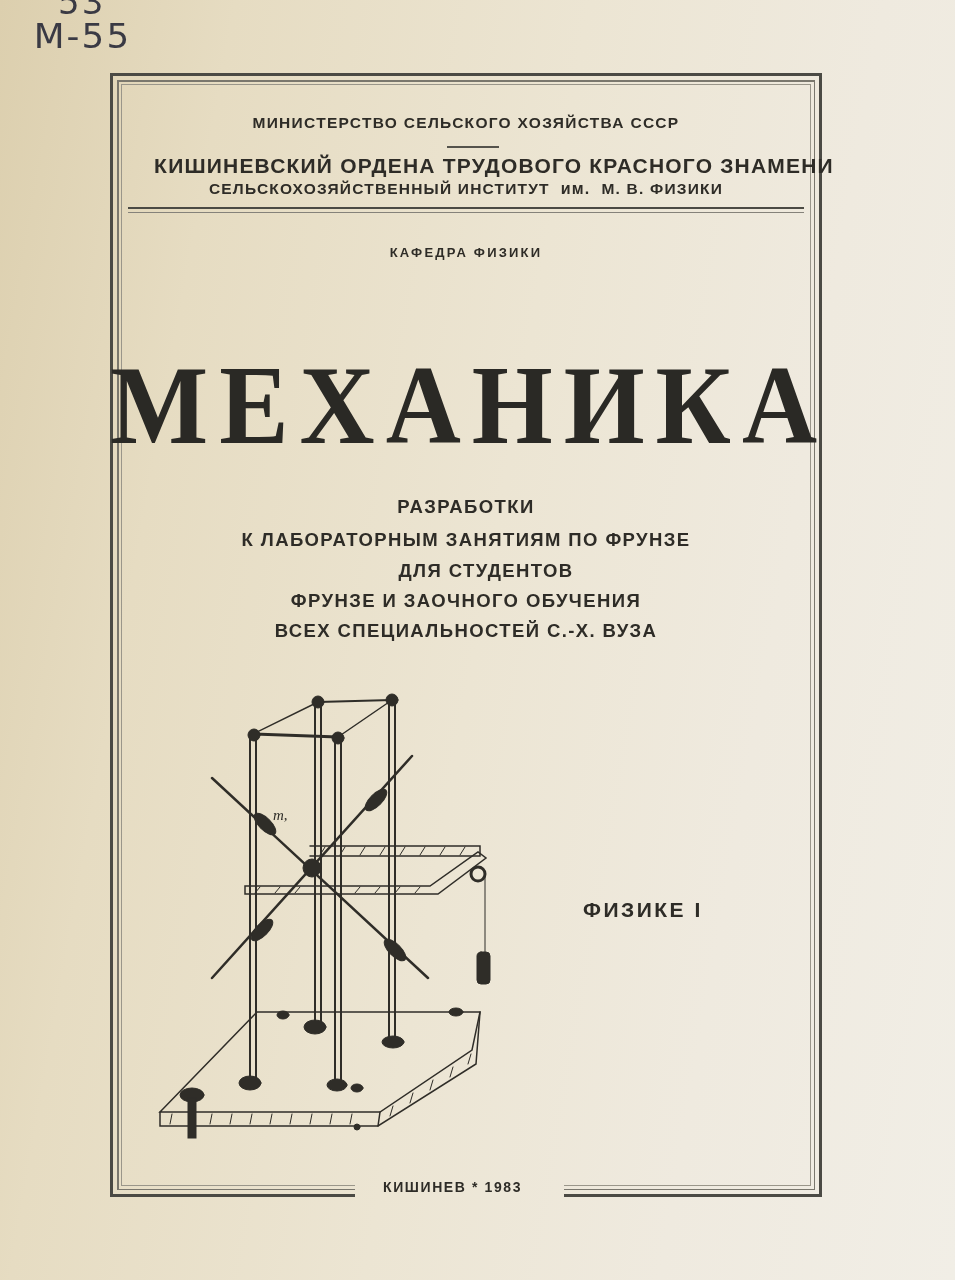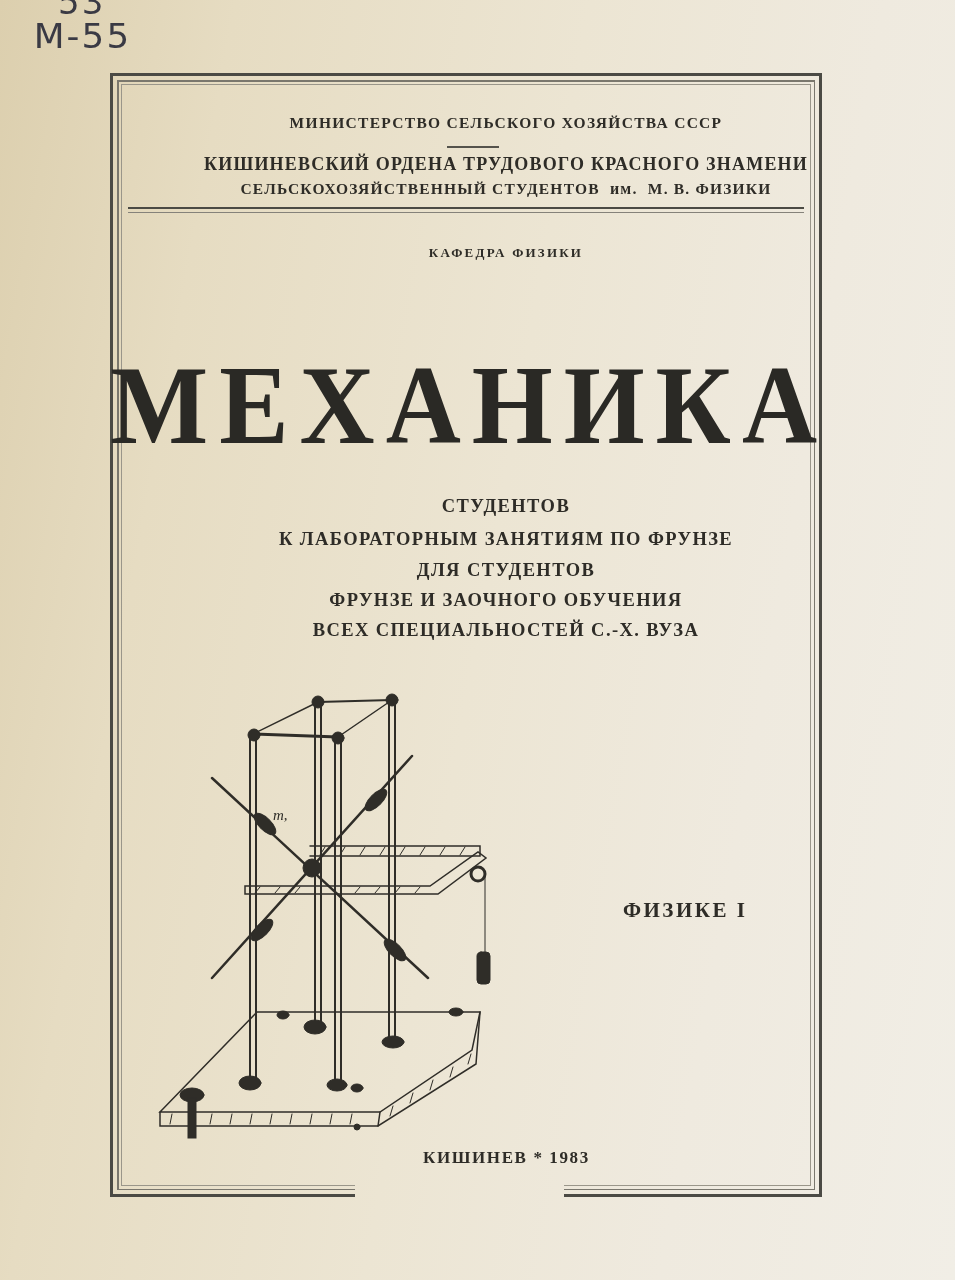--- a/index.html
+++ b/index.html
@@ -37,43 +37,43 @@
     .frame .b-left-in2  { left: 11px; width: 234px; bottom: 11px; height: 1px; background:#9a968a; }
     .frame .b-right-out { right: 0; width: 258px; bottom: 0; height: 3px; }
     .frame .b-right-in  { right: 7px; width: 251px; bottom: 7px; height: 1.5px; background:#7a776d; }
     .frame .b-right-in2 { right: 11px; width: 247px; bottom: 11px; height: 1px; background:#9a968a; }
 
     .header-rule { position: absolute; left: 128px; width: 676px; background: #4b4a44; }
     #hr1 { top: 207px; height: 2px; }
     #hr2 { top: 212px; height: 1px; background: #85827a; }
 
     .center { position: absolute; left: 110px; width: 712px; text-align: center; }
-    .caps { font-family: Liberation Serif, serif; font-weight: bold; letter-spacing: 1px; margin-left: 40px; }
+    .caps { font-family: Liberation Sans, sans-serif; font-weight: bold; letter-spacing: 1px; }
 
     #ministry { top: 114px; font-size: 15.5px; letter-spacing: 1.3px; }
     #short-rule { position: absolute; left: 447px; top: 146px; width: 52px; height: 2px; background:#55534c; }
-    #inst1 { top: 154px; font-size: 18px; letter-spacing: 1.2px; }
+    #inst1 { top: 154px; font-size: 21px; letter-spacing: 1.2px; padding-left: 28px; }
     #inst2 { top: 180px; font-size: 15.5px; letter-spacing: 1.2px; }
     #inst2 .small { font-size: 16px; }
     #dept { top: 245px; font-size: 13px; letter-spacing: 2.2px; text-align: center; }
 
     #title {
       top: 345px; font-size: 104px; letter-spacing: 11px; font-weight: bold;
       font-family: "Liberation Serif", serif; color: #2a2925;
       transform: scaleY(1.08);
     }
     .sub { font-size: 18.5px; letter-spacing: 1.4px; }
     #sub1 { top: 496px; }
     #sub2 { top: 529px; }
-    #sub3 { top: 560px; }
+    #sub3 { top: 560px; padding-left: 20px; }
     #sub4 { top: 590px; }
     #sub5 { top: 620px; }
 
     #part { position: absolute; left: 583px; top: 898px; font-size: 21px; letter-spacing: 2.5px; }
-    #city { position: absolute; left: 383px; top: 1148px; font-size: 17px; letter-spacing: 1.6px; }
+    #city { position: absolute; left: 383px; top: 1179px; font-size: 14px; letter-spacing: 1.6px; }
 
     #illustration { position: absolute; left: 140px; top: 680px; }
   </style>
 </head>
 <body>
 
 <div class="handwriting" id="hw1">53</div>
 <div class="handwriting" id="hw2">M-55</div>
 
 <div class="frame">
@@ -94,28 +94,28 @@
     <div class="line b-right-in2"></div>
 </div>
 
 <div class="header-rule" id="hr1"></div>
 <div class="header-rule" id="hr2"></div>
 
 <div class="center caps" id="ministry">МИНИСТЕРСТВО СЕЛЬСКОГО ХОЗЯЙСТВА СССР</div>
 <div id="short-rule"></div>
 <div class="center caps" id="inst1">КИШИНЕВСКИЙ ОРДЕНА ТРУДОВОГО КРАСНОГО ЗНАМЕНИ</div>
 <div class="center caps" id="inst2">
-  <span>СЕЛЬСКОХОЗЯЙСТВЕННЫЙ СТУДЕНТОВ</span>&nbsp;&nbsp;<span class="small">им.</span>&nbsp;&nbsp;<span>М. В. ФИЗИКИ</span>
+  <span>СЕЛЬСКОХОЗЯЙСТВЕННЫЙ ИНСТИТУТ</span>&nbsp;&nbsp;<span class="small">им.</span>&nbsp;&nbsp;<span>М. В. ФИЗИКИ</span>
 </div>
 
 <div class="center caps" id="dept">КАФЕДРА ФИЗИКИ</div>
 
 <div class="center" id="title">МЕХАНИКА</div>
 
-<div class="center caps sub" id="sub1">СТУДЕНТОВ</div>
+<div class="center caps sub" id="sub1">РАЗРАБОТКИ</div>
 <div class="center caps sub" id="sub2">К ЛАБОРАТОРНЫМ ЗАНЯТИЯМ ПО ФРУНЗЕ</div>
 <div class="center caps sub" id="sub3">ДЛЯ СТУДЕНТОВ</div>
 <div class="center caps sub" id="sub4">ФРУНЗЕ И ЗАОЧНОГО ОБУЧЕНИЯ</div>
 <div class="center caps sub" id="sub5">ВСЕХ СПЕЦИАЛЬНОСТЕЙ С.-Х. ВУЗА</div>
 
 <svg id="illustration" width="360" height="470" viewBox="140 680 360 470" xmlns="http://www.w3.org/2000/svg">
   <g stroke="#2f2d28" fill="none" stroke-linecap="round">
 
     <line x1="253" y1="734" x2="318" y2="702" stroke-width="1.5"></line>
     <line x1="318" y1="702" x2="392" y2="700" stroke-width="2"></line>

